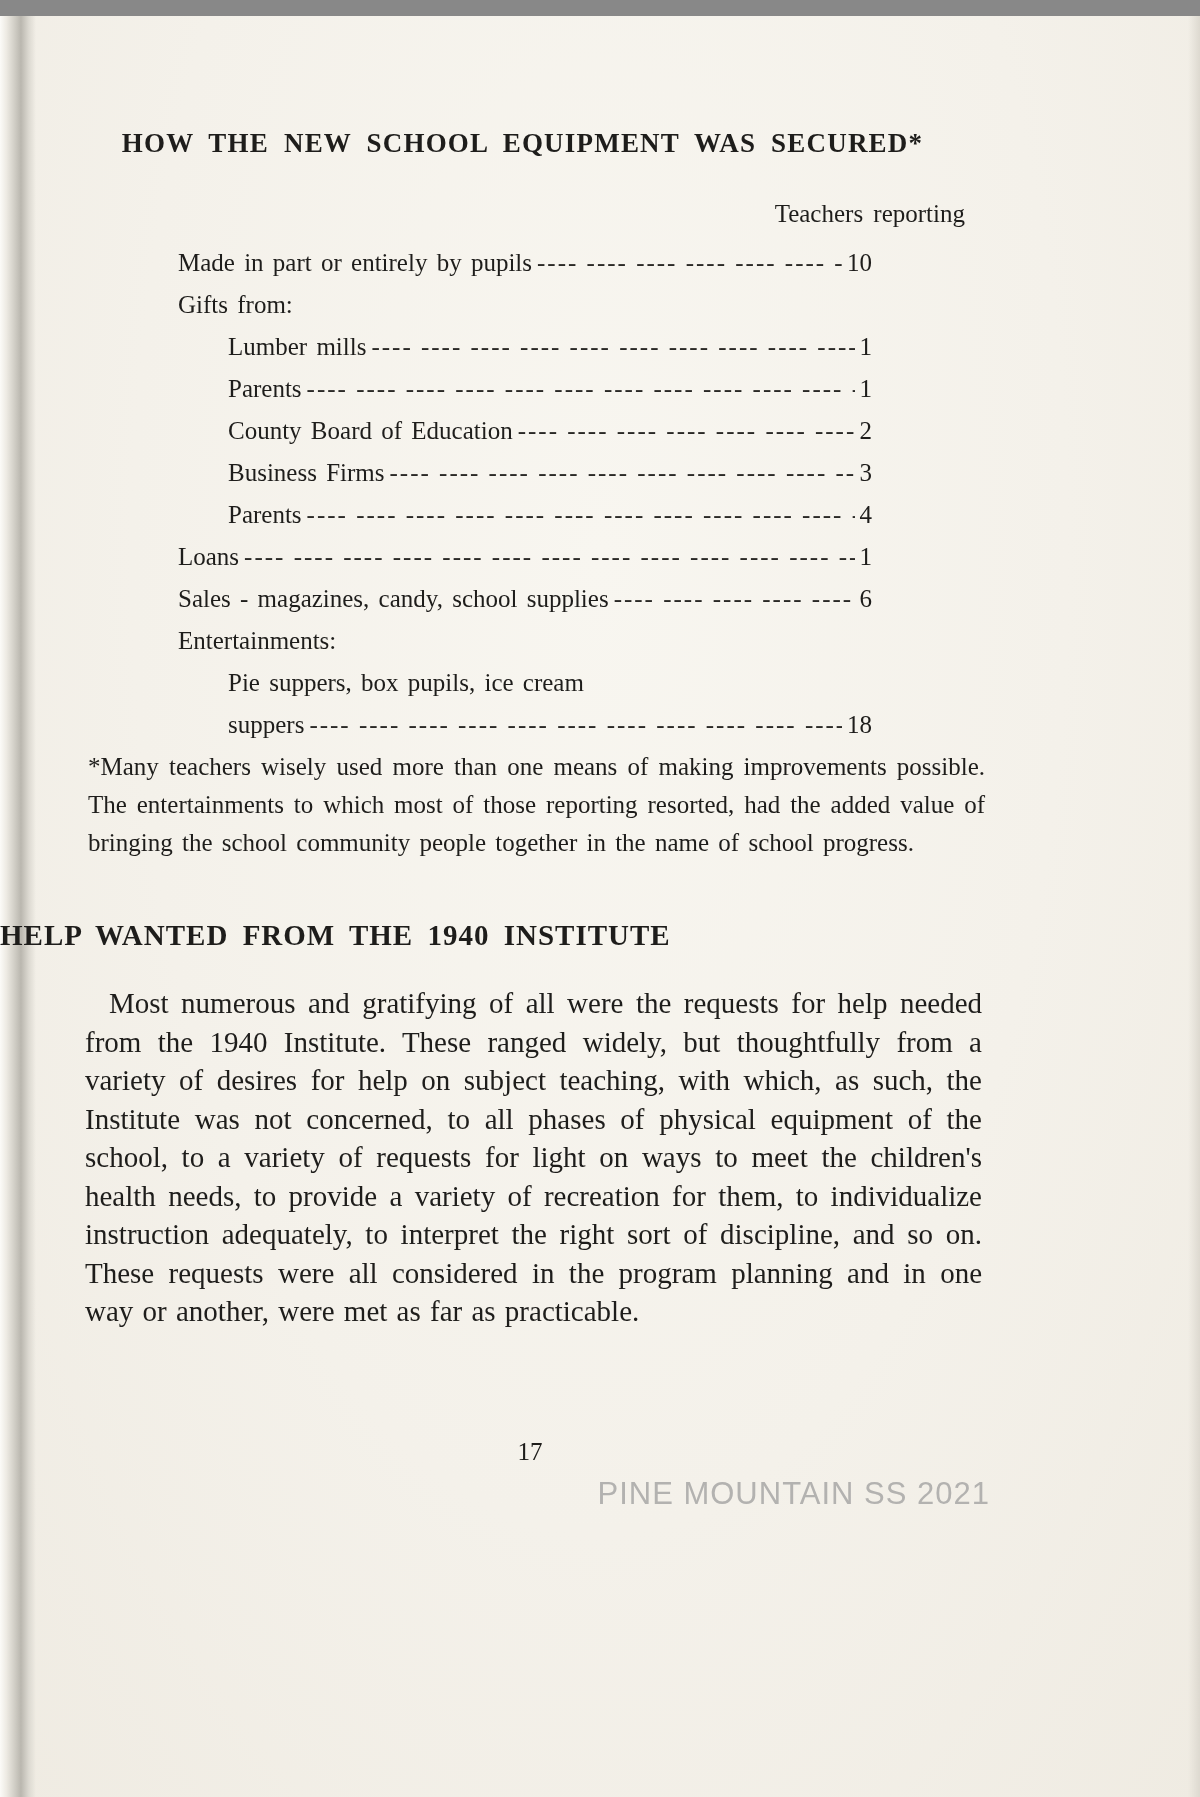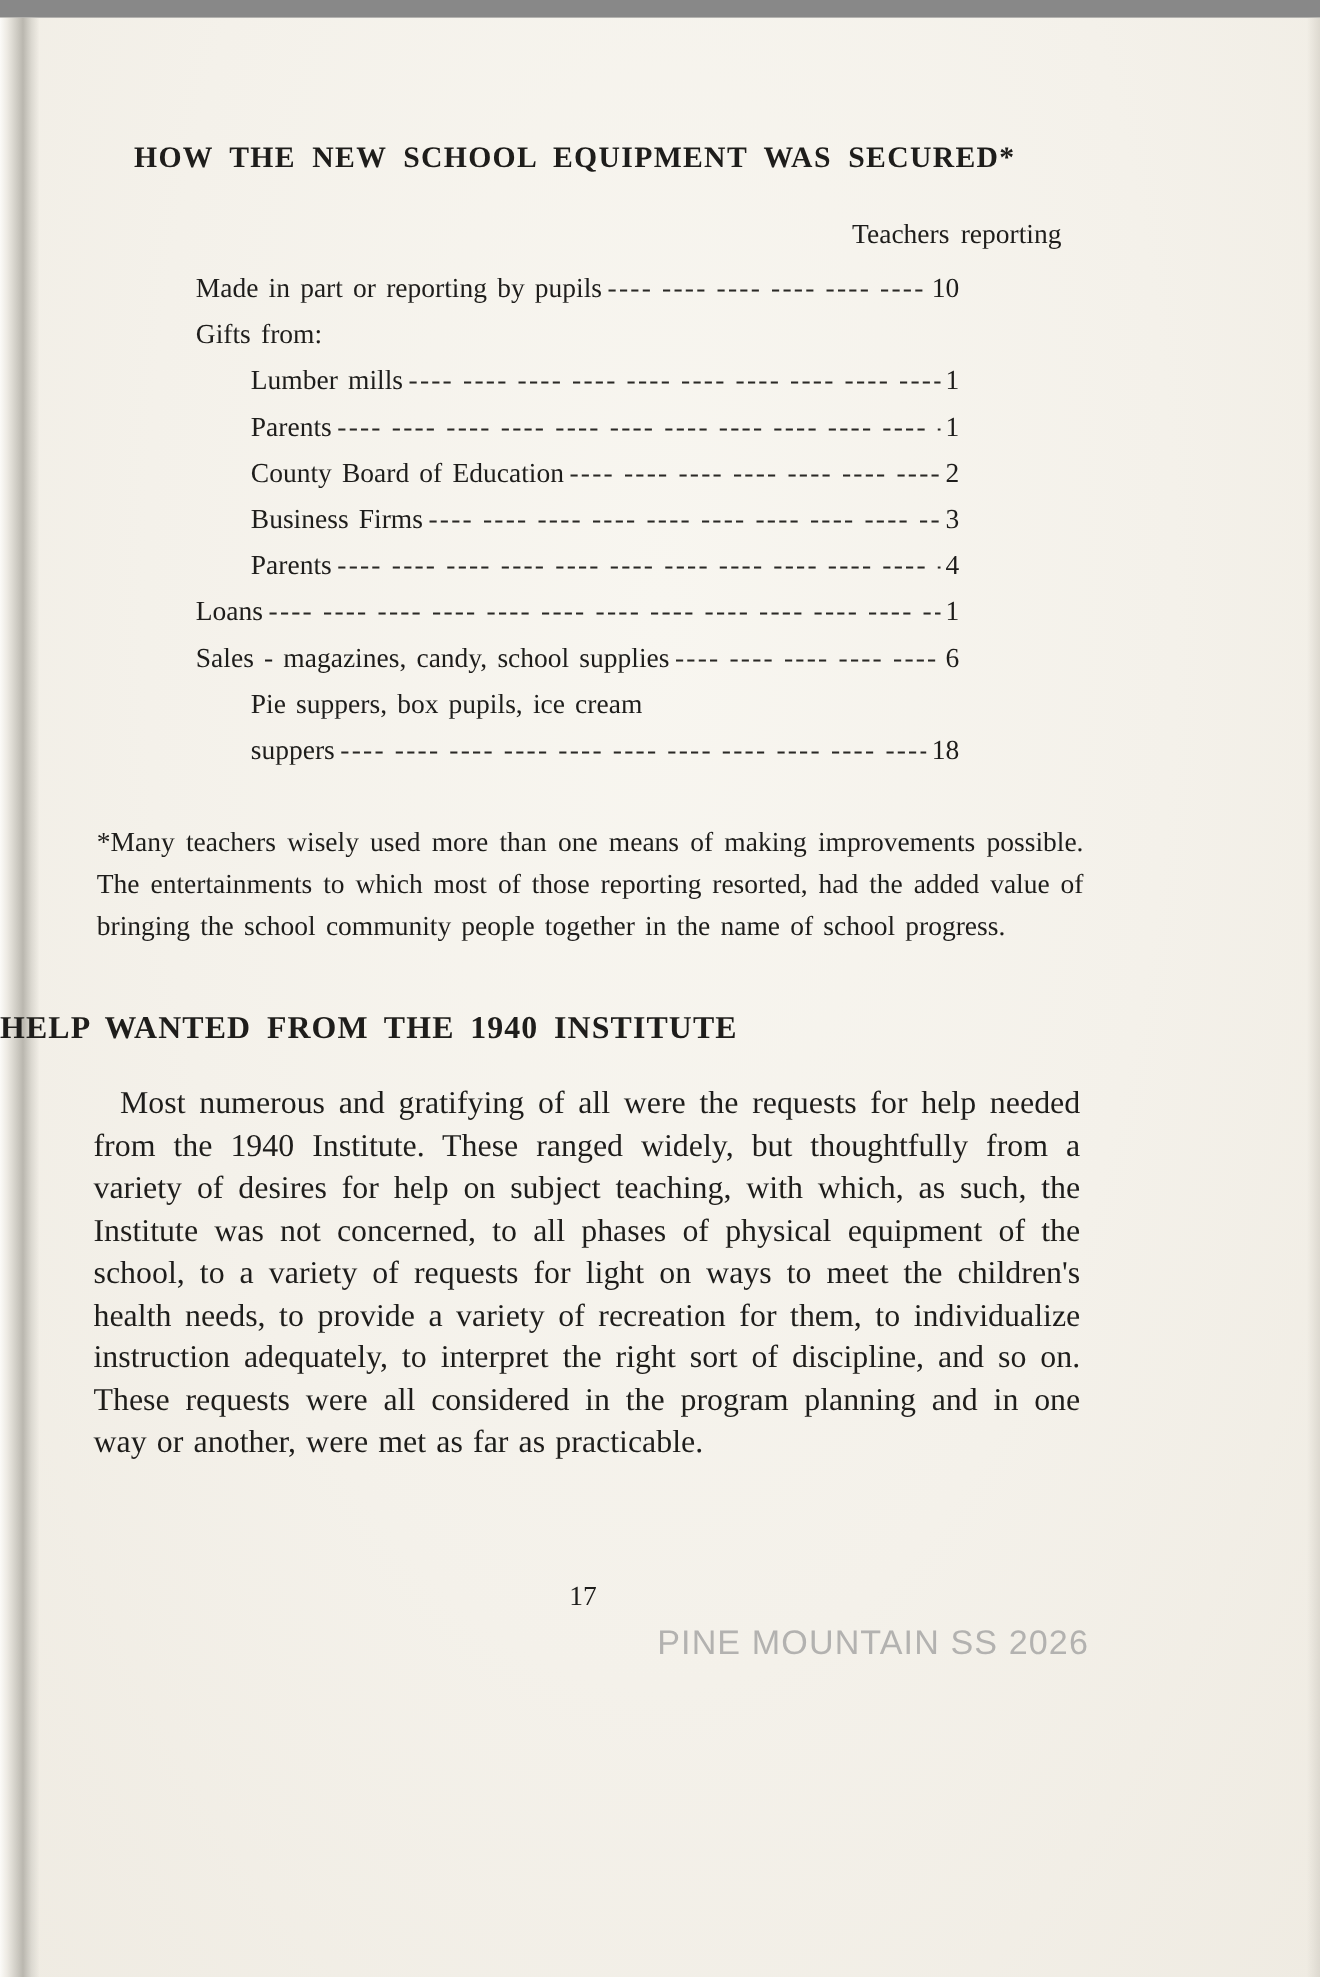--- a/index.html
+++ b/index.html
@@ -82,21 +82,21 @@
   <div class="left-edge"></div>
   <div class="right-edge"></div>
   <div class="bottom-edge"></div>
 
   <div class="title">HOW THE NEW SCHOOL EQUIPMENT WAS SECURED*</div>
 
   <div class="col-header">Teachers reporting</div>
 
   <div class="list">
       <div class="row indent-0">
-        <span class="lab">Made in part or reporting by pupils</span>
+        <span class="lab">Made in part or entirely by pupils</span>
         <span class="leader">---- ---- ---- ---- ---- ---- ---- ---- ---- ---- ---- ---- ---- ---- ---- ---- ---- ---- ---- ---- ---- ---- ---- ---- ---- ---- ---- ---- ---- ---- </span>
         <span class="val">10</span>
       </div>
       <div class="row indent-0">
         <span class="lab">Gifts from:</span>
       </div>
       <div class="row indent-1">
         <span class="lab">Lumber mills</span>
         <span class="leader">---- ---- ---- ---- ---- ---- ---- ---- ---- ---- ---- ---- ---- ---- ---- ---- ---- ---- ---- ---- ---- ---- ---- ---- ---- ---- ---- ---- ---- ---- </span>
         <span class="val">1</span>
@@ -124,32 +124,35 @@
       <div class="row indent-0">
         <span class="lab">Loans</span>
         <span class="leader">---- ---- ---- ---- ---- ---- ---- ---- ---- ---- ---- ---- ---- ---- ---- ---- ---- ---- ---- ---- ---- ---- ---- ---- ---- ---- ---- ---- ---- ---- </span>
         <span class="val">1</span>
       </div>
       <div class="row indent-0">
         <span class="lab">Sales - magazines, candy, school supplies</span>
         <span class="leader">---- ---- ---- ---- ---- ---- ---- ---- ---- ---- ---- ---- ---- ---- ---- ---- ---- ---- ---- ---- ---- ---- ---- ---- ---- ---- ---- ---- ---- ---- </span>
         <span class="val">6</span>
       </div>
+      <div class="row indent-0">
+        <span class="lab">Entertainments:</span>
+      </div>
       <div class="row indent-1">
         <span class="lab">Pie suppers, box pupils, ice cream</span>
       </div>
       <div class="row indent-1">
         <span class="lab">suppers</span>
         <span class="leader">---- ---- ---- ---- ---- ---- ---- ---- ---- ---- ---- ---- ---- ---- ---- ---- ---- ---- ---- ---- ---- ---- ---- ---- ---- ---- ---- ---- ---- ---- </span>
         <span class="val">18</span>
       </div>
     </div>
 
   <div class="footnote">*Many teachers wisely used more than one means of making improvements possible. The entertainments to which most of those reporting resorted, had the added value of bringing the school community people together in the name of school progress.</div>
 
   <div class="section-heading">HELP WANTED FROM THE 1940 INSTITUTE</div>
 
   <div class="paragraph">Most numerous and gratifying of all were the requests for help needed from the 1940 Institute. These ranged widely, but thoughtfully from a variety of desires for help on subject teaching, with which, as such, the Institute was not concerned, to all phases of physical equipment of the school, to a variety of requests for light on ways to meet the children's health needs, to provide a variety of recreation for them, to individualize instruction adequately, to interpret the right sort of discipline, and so on. These requests were all considered in the program planning and in one way or another, were met as far as practicable.</div>
 
   <div class="page-number">17</div>
 
-  <div class="watermark">PINE MOUNTAIN SS 2026</div>
+  <div class="watermark">PINE MOUNTAIN SS 2021</div>
 </div>
 
 </body></html>

